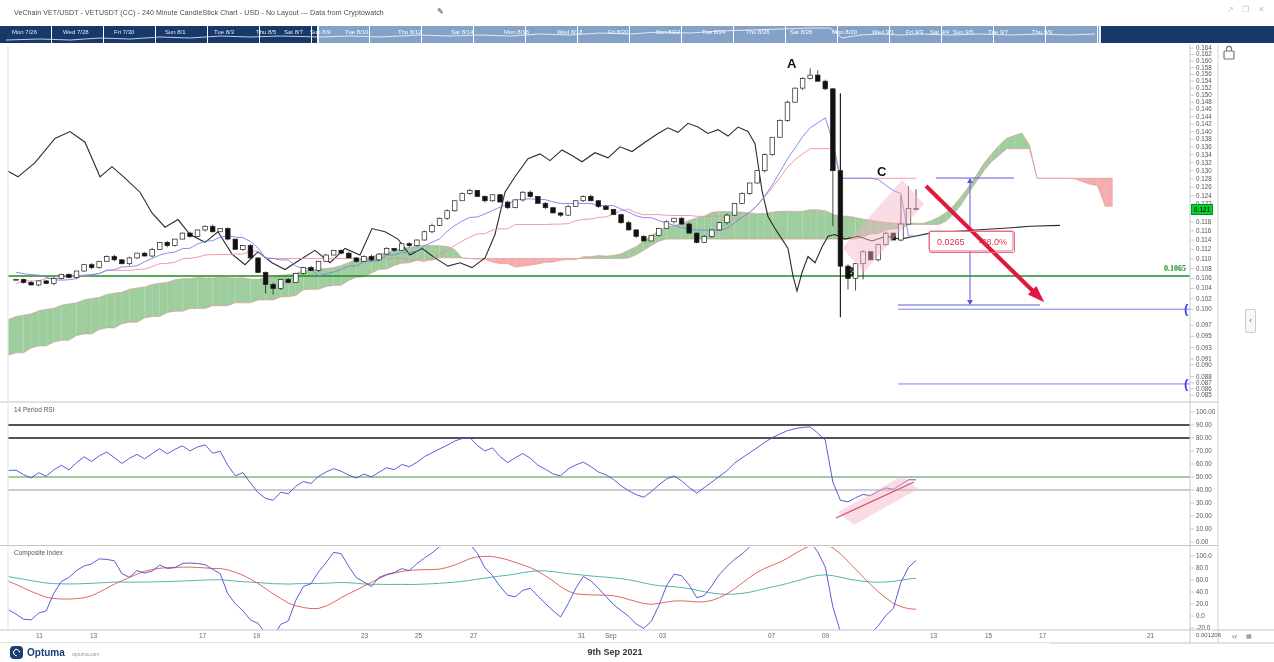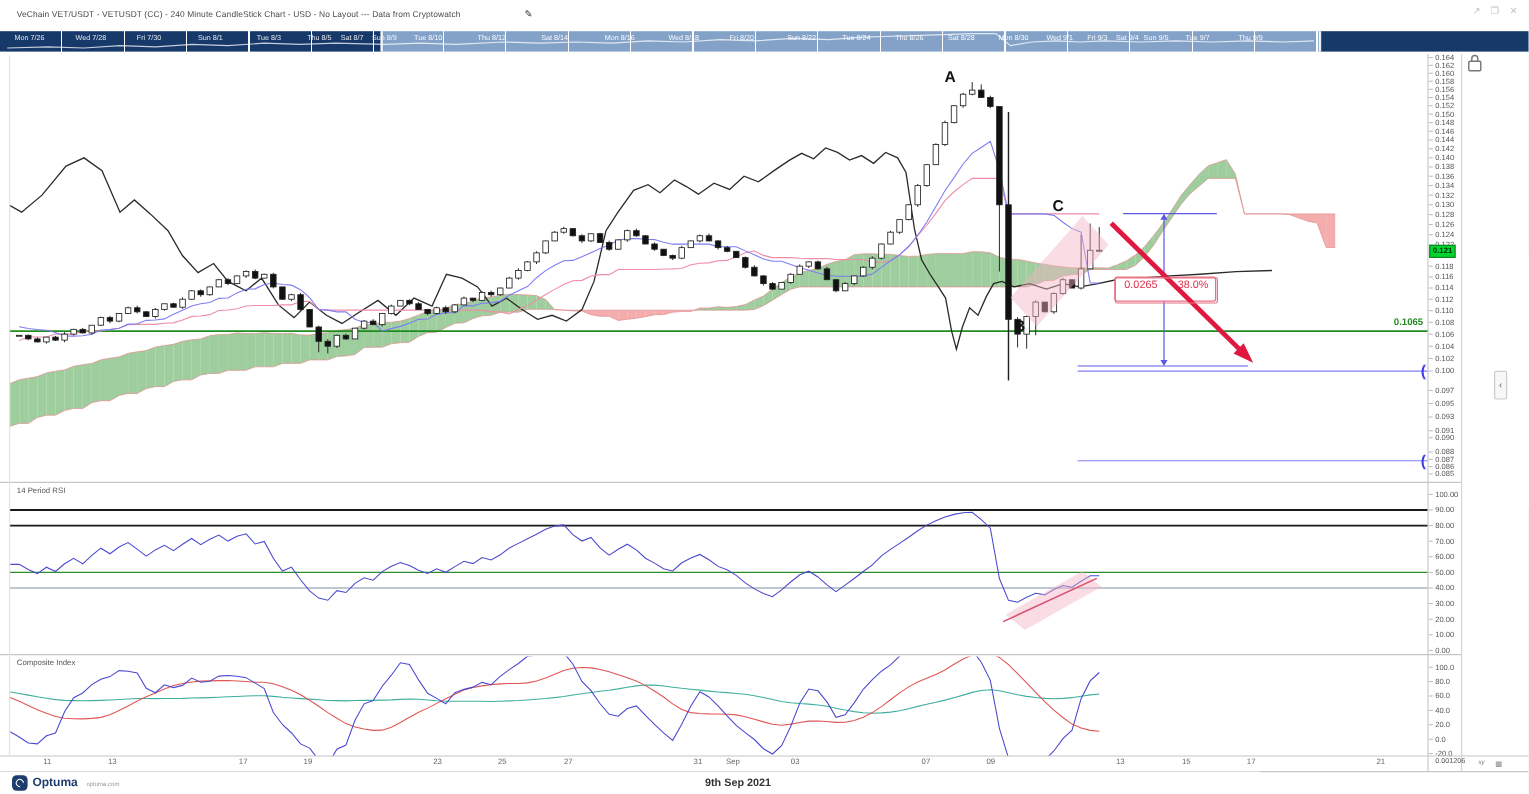--- a/index.html
+++ b/index.html
@@ -16,21 +16,21 @@
   .navhandle{position:absolute;top:0;width:2px;height:17px;background:rgba(255,255,255,.9);cursor:ew-resize;}
   svg#gfx{position:absolute;left:0;top:0;pointer-events:none;}
   .panehit{position:absolute;left:8px;width:1182px;background:transparent;}
   .panelabel{font-size:6.5px;color:#555;}
   .letter{font-size:13px;font-weight:bold;color:#111;}
   #supportlbl{font-size:8px;font-weight:bold;color:#1e8c1e;}
   #pricetag{font-size:6.5px;font-weight:bold;color:#0a2a0a;background:#00d42e;
             padding:1px 2px;border:0.5px solid #0a8a20;}
   .bracket{font-size:13px;color:#3b3bf0;font-weight:bold;}
   #measurelabel{border:1px solid #e87085;border-radius:2px;background:transparent;
-    font-size:9px;color:#e0314f;display:flex;gap:14px;align-items:flex-start;justify-content:center;}
+    font-size:9px;color:#e0314f;display:flex;gap:14px;align-items:center;justify-content:center;}
   .dtick{position:absolute;top:2px;font-size:6.5px;color:#666;}
   #collapsebtn{left:1245px;top:309px;width:9px;height:22px;border:1px solid #ccc;border-radius:2px;
      background:#f7f7f7;font-size:8px;color:#666;text-align:center;line-height:22px;cursor:pointer;}
   #footer{position:absolute;left:0;top:643px;width:1038px;height:19px;background:#fff;padding-left:12px;}
   #logobox{position:absolute;left:10px;top:3px;width:13px;height:13px;background:#1d3d6e;border-radius:4px;}
   #logoswoosh{position:absolute;left:2.5px;top:2.5px;width:5px;height:5px;border:1.8px solid #fff;
      border-radius:50%;border-right-color:transparent;transform:rotate(40deg);}
   #brand{left:27px;top:4px;font-size:10px;font-weight:bold;color:#1d3d6e;}
   #site{left:72px;top:8px;font-size:5px;color:#999;}
   #chartdate{left:560px;top:4px;width:110px;text-align:center;font-size:9px;color:#333;font-weight:bold;}
@@ -658,21 +658,21 @@
     </svg>
 
   <span class="ov panelabel" style="left:14px;top:406px;">14 Period RSI</span>
   <span class="ov panelabel" style="left:14px;top:549px;">Composite Index</span>
 
   <div id="letters">
       <div class="ov letter" style="left: 787px; top: 56px;">A</div>
       <div class="ov letter" style="left: 845px; top: 264px;">B</div>
       <div class="ov letter" style="left: 877px; top: 164px;">C</div>
     </div>
-  <span class="ov" id="supportlbl" style="left: 1128px; width: 58px; text-align: right; top: 263.949px;">0.1065</span>
+  <span class="ov" id="supportlbl" style="left: 1128px; width: 58px; text-align: right; top: 263.949px; font-family: Liberation Serif, serif;">0.1065</span>
   <span class="ov" id="pricetag" style="left: 1191px; top: 203.552px; background: rgb(0, 212, 46);">0.121</span>
   <div id="brackets">
       <div class="ov bracket" style="left: 1184px; top: 301.2px;">(</div>
       <div class="ov bracket" style="left: 1184px; top: 375.945px;">(</div>
     </div>
 
   <div class="ov" id="measurelabel" style="left: 929px; top: 231px; width: 84px; height: 20px;">
     <span>0.0265</span>
     <span>-38.0%</span>
   </div>

